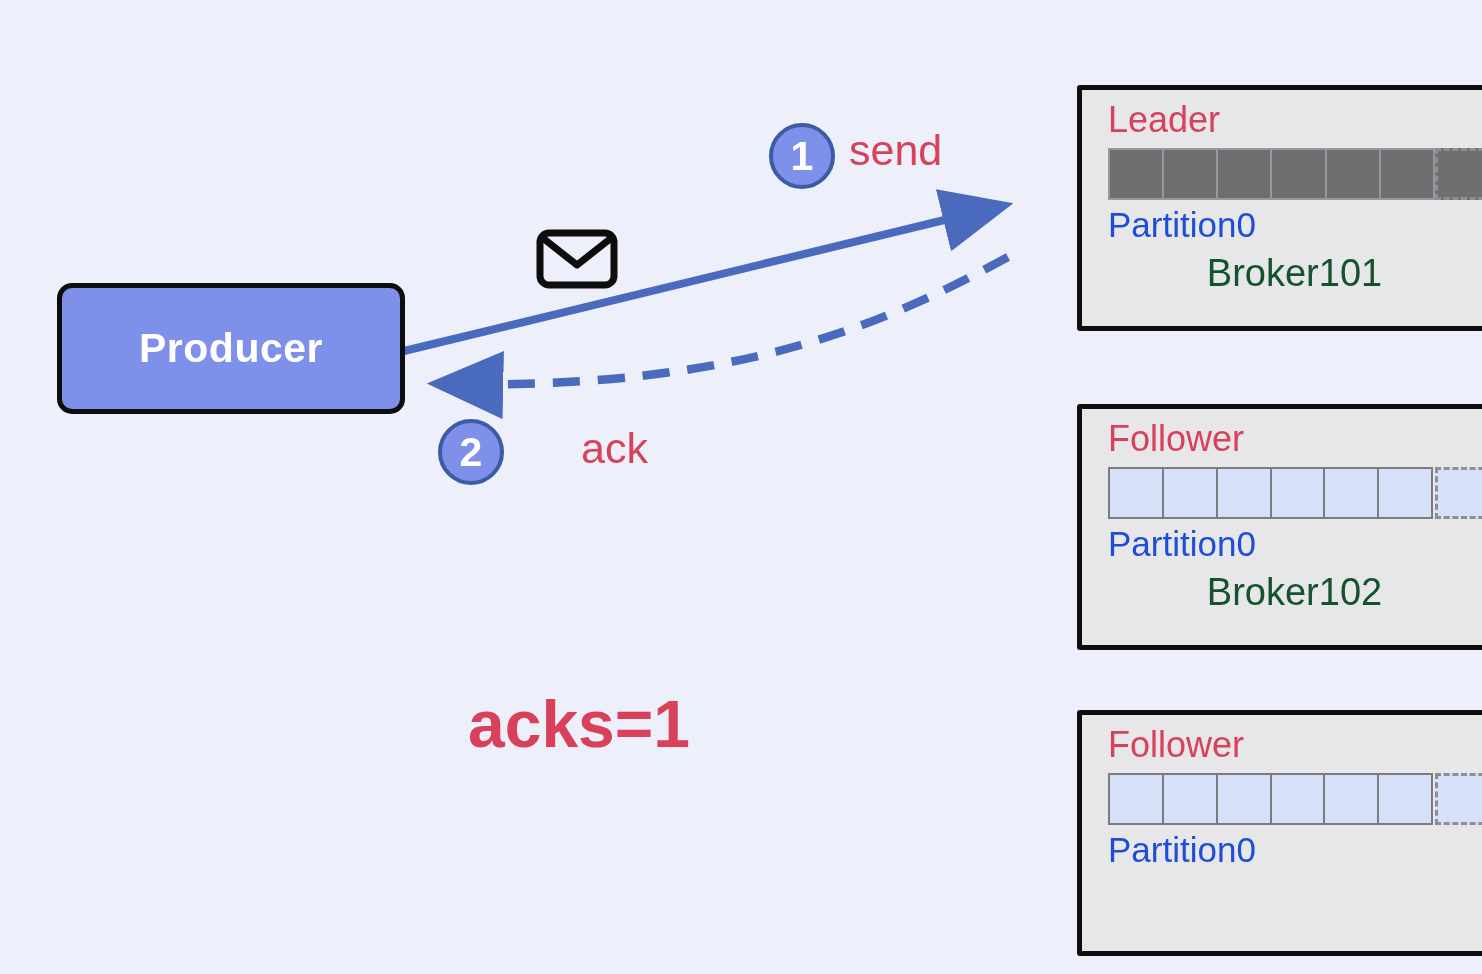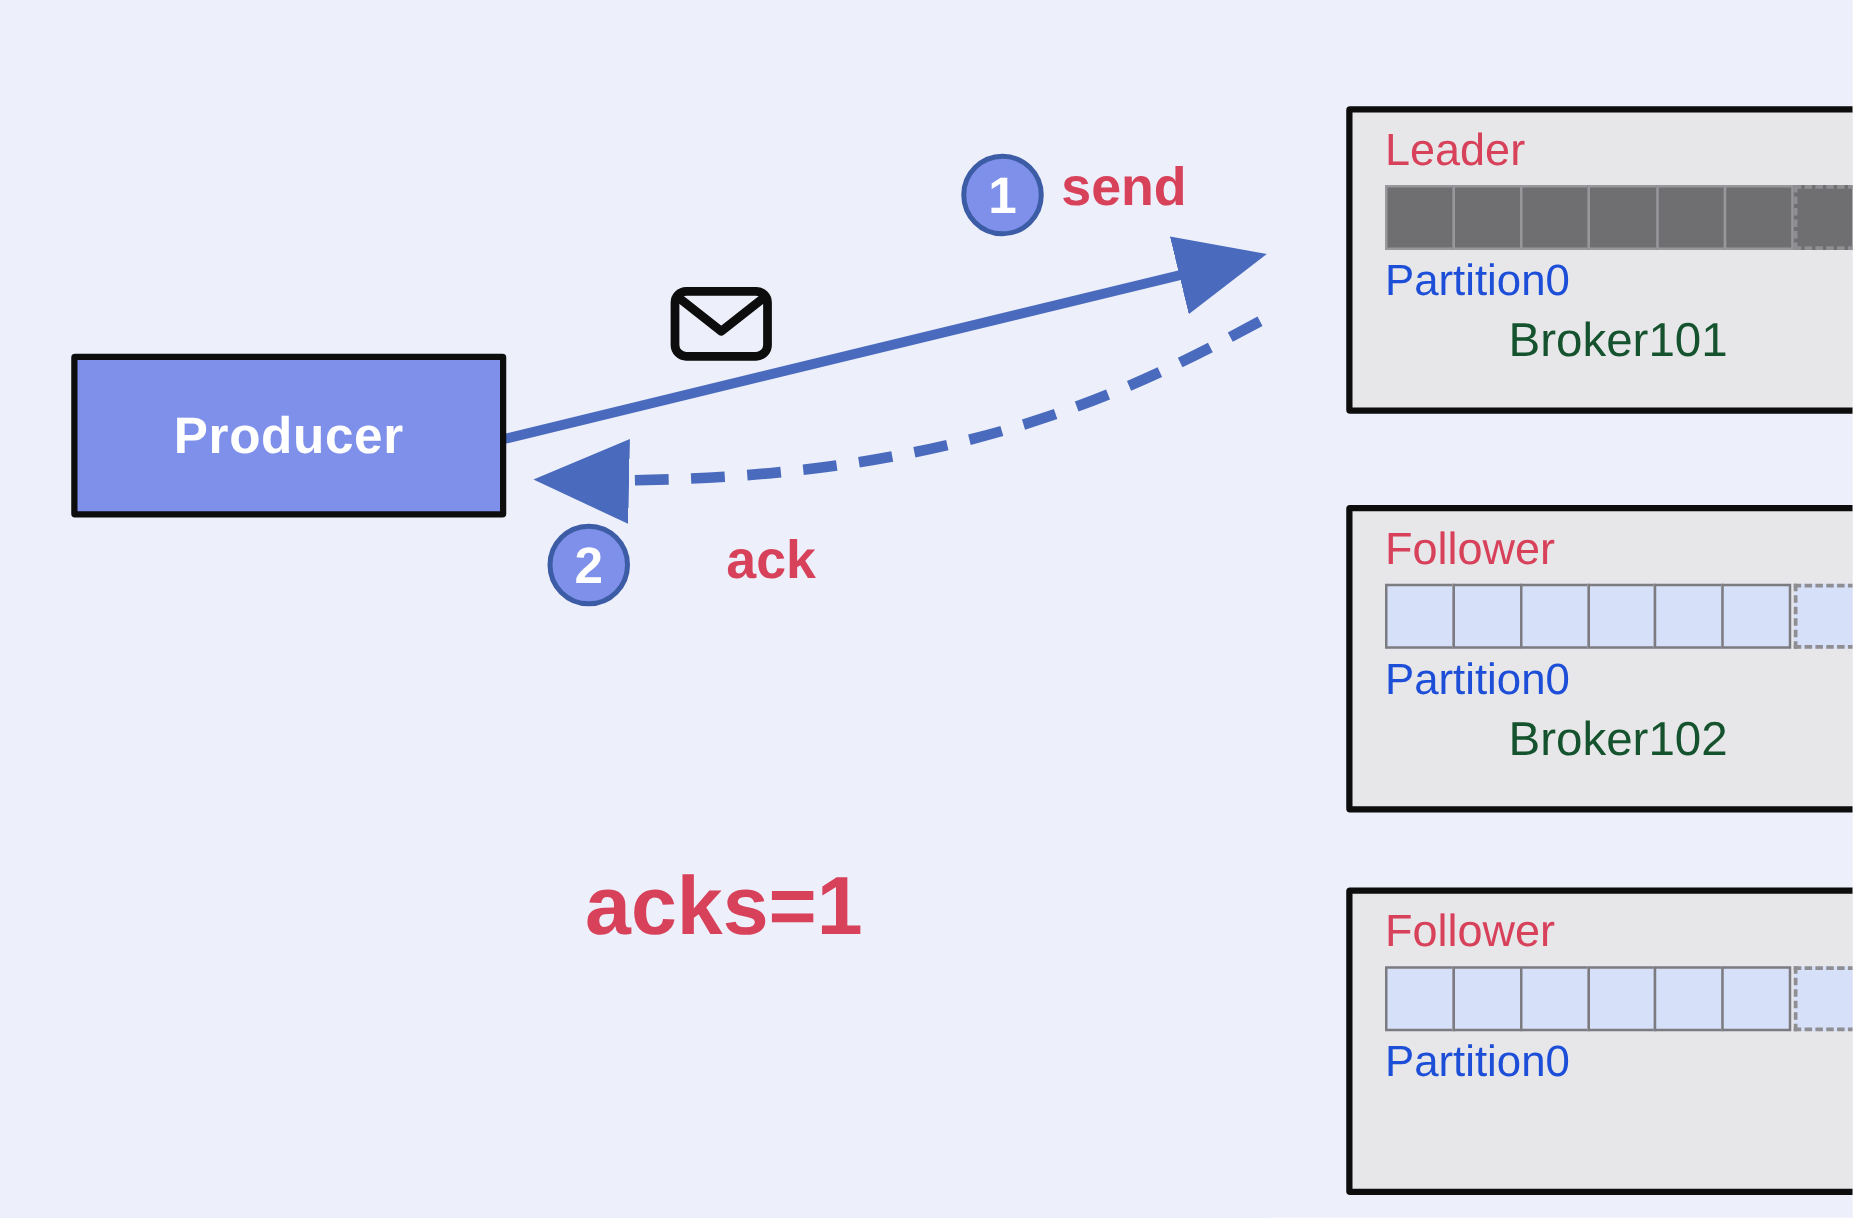--- a/index.html
+++ b/index.html
@@ -6,42 +6,42 @@
   .canvas {
     position:relative; width:1482px; height:974px;
     background:#edeffa; overflow:hidden;
     font-family:"Liberation Sans", sans-serif;
   }
   .arrow-layer { position:absolute; inset:0; width:1482px; height:974px; pointer-events:none; }
 
   
   .producer {
     position:absolute; left:57px; top:283px; width:338px; height:121px;
-    background:#7e90e9; border:5px solid #0d0d0d; border-radius:3px;
+    background:#7e90e9; border:5px solid #0d0d0d; border-radius:15px;
     display:flex; align-items:center; justify-content:center;
     color:#ffffff; font-size:41px; font-weight:600; letter-spacing:0.5px;
   }
 
   
   .message-label {
     position:absolute; left:470px; top:172px; width:220px; text-align:center;
     color:#0d0d0d; font-size:41px; font-weight:700;
   }
   .envelope { position:absolute; left:536px; top:229px; }
 
   
   .badge {
     position:absolute; width:58px; height:58px; border-radius:50%;
     background:#7e90e9; border:4px solid #3d5ca6;
     display:flex; align-items:center; justify-content:center;
     color:#ffffff; font-size:41px; font-weight:600;
   }
   .badge-1 { left:769px; top:123px; }
   .badge-2 { left:438px; top:419px; }
-  .step-label { position:absolute; font-size:43px; font-weight:700; color:#d8415a; }
+  .step-label { position:absolute; font-size:43px; font-weight:400; color:#d8415a; }
   .step-label-send { left:849px; top:126px; }
   .step-label-ack  { left:537px; top:424px;margin-left:44px; }
 
   
   .caption {
     position:absolute; left:468px; top:686px;
     font-size:66px; font-weight:700; color:#d8415a;
   }
 
   

